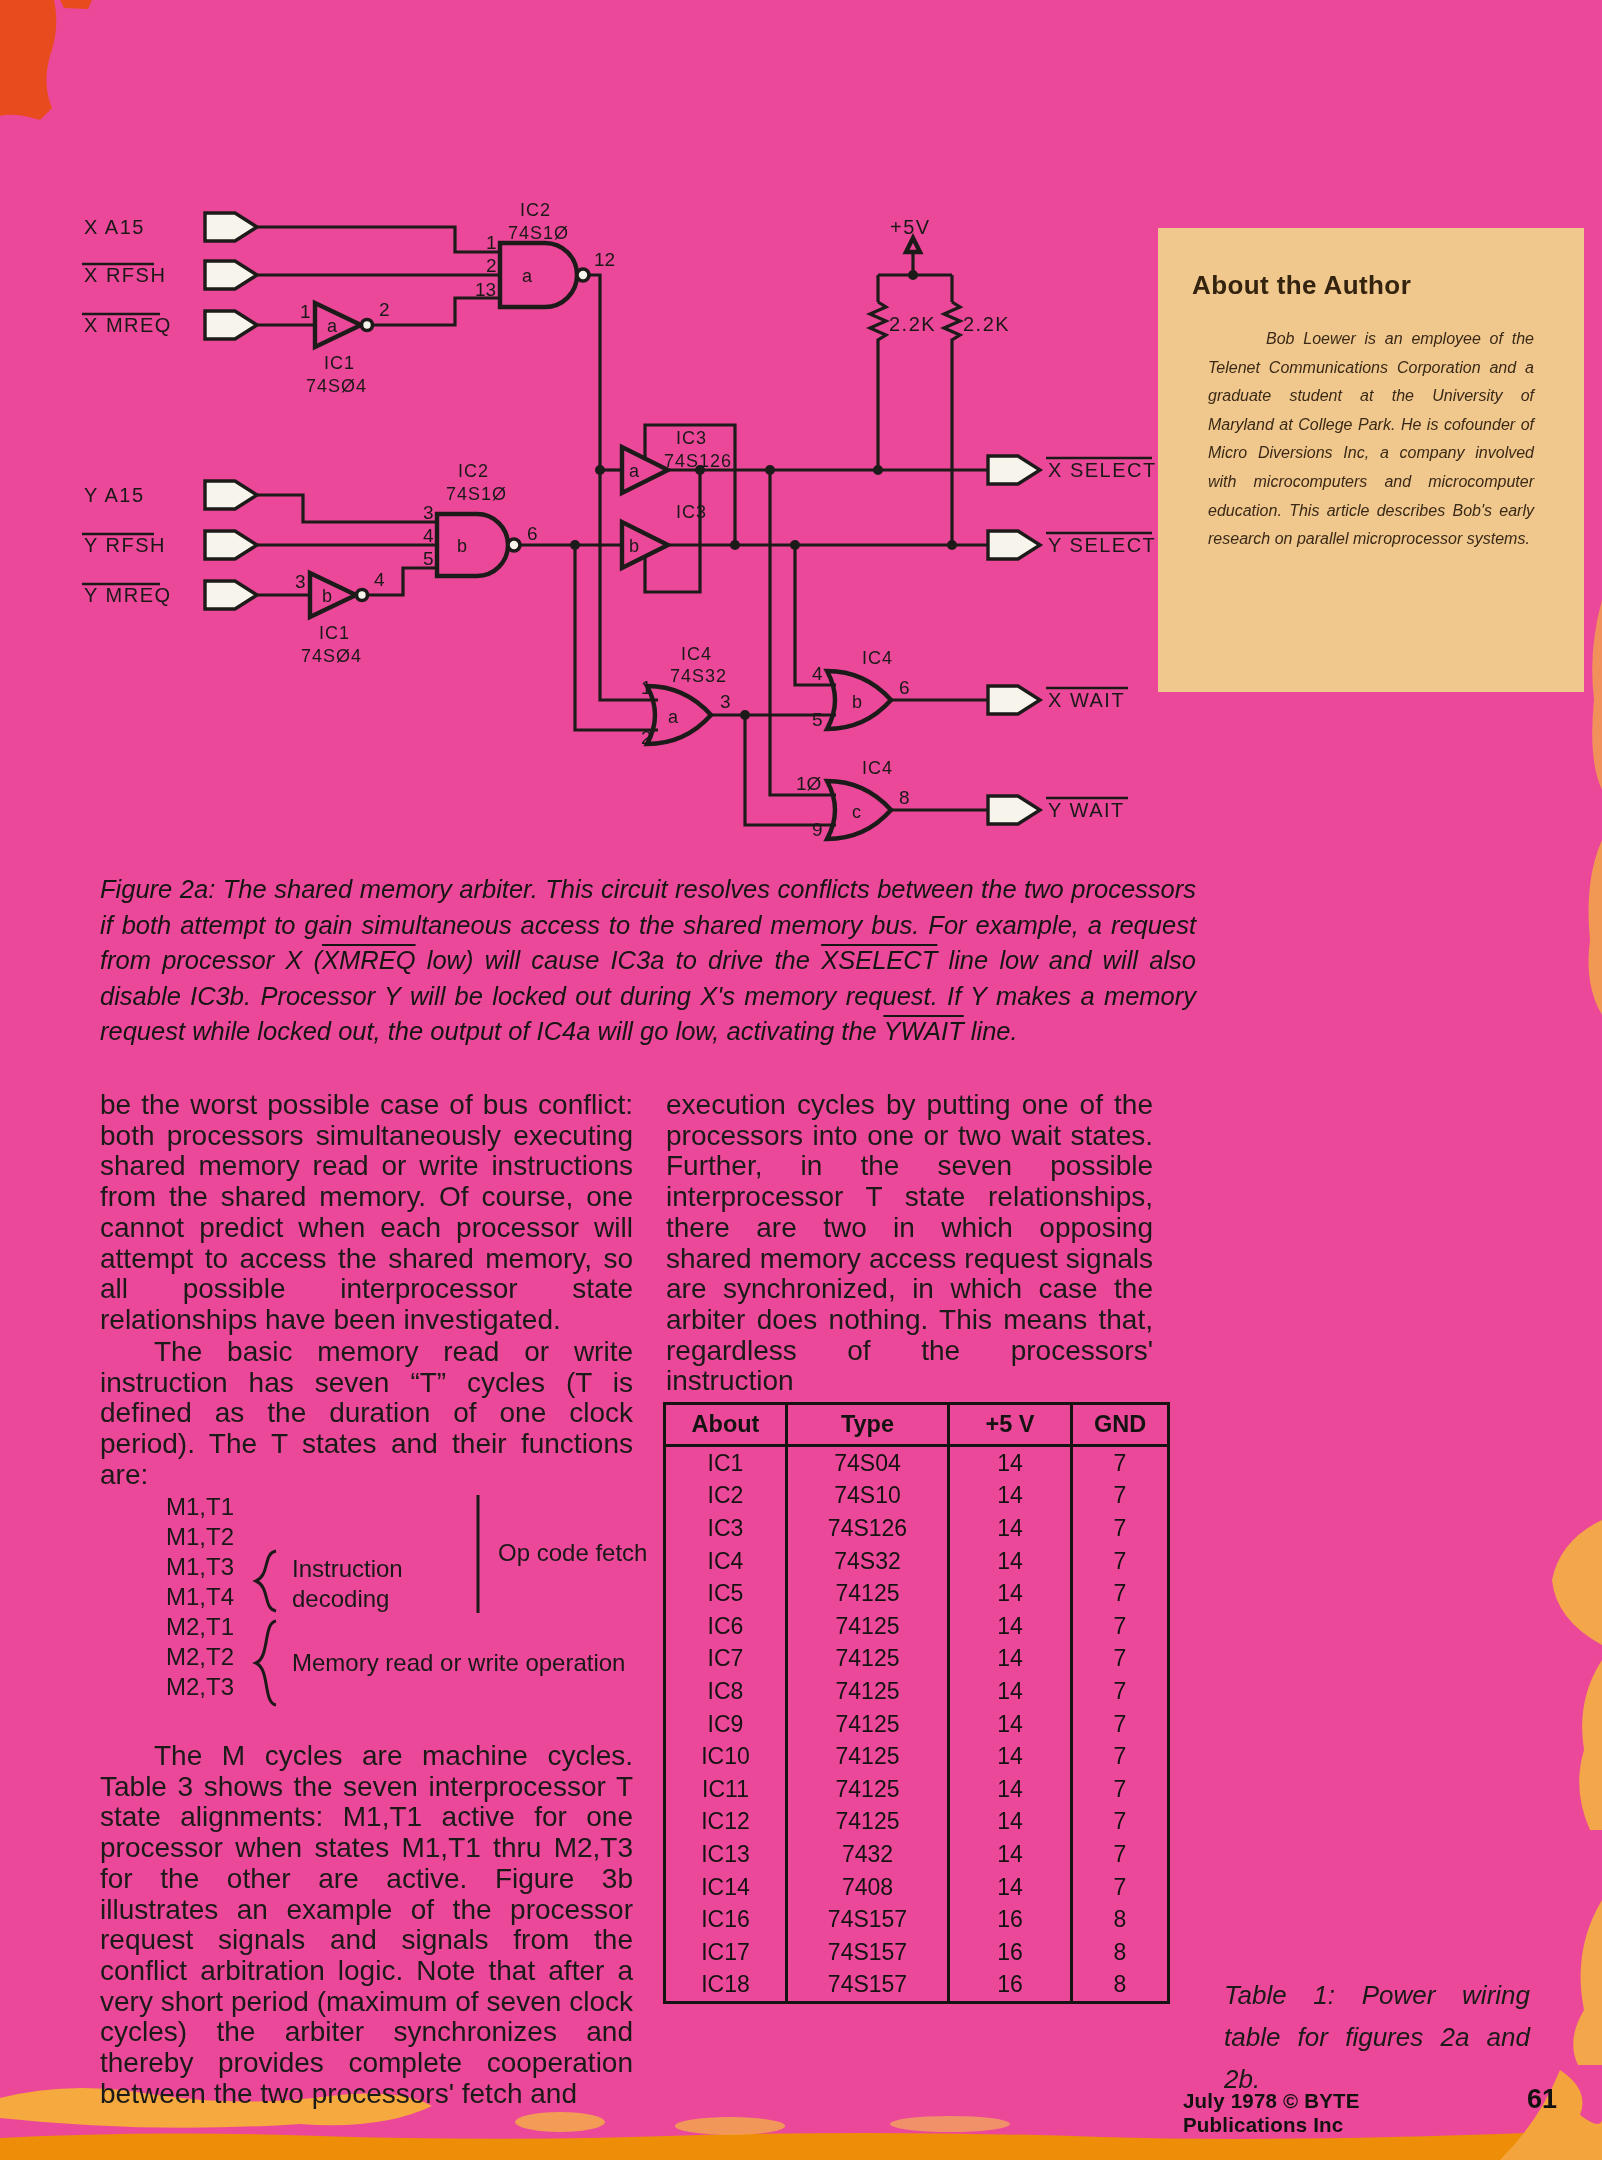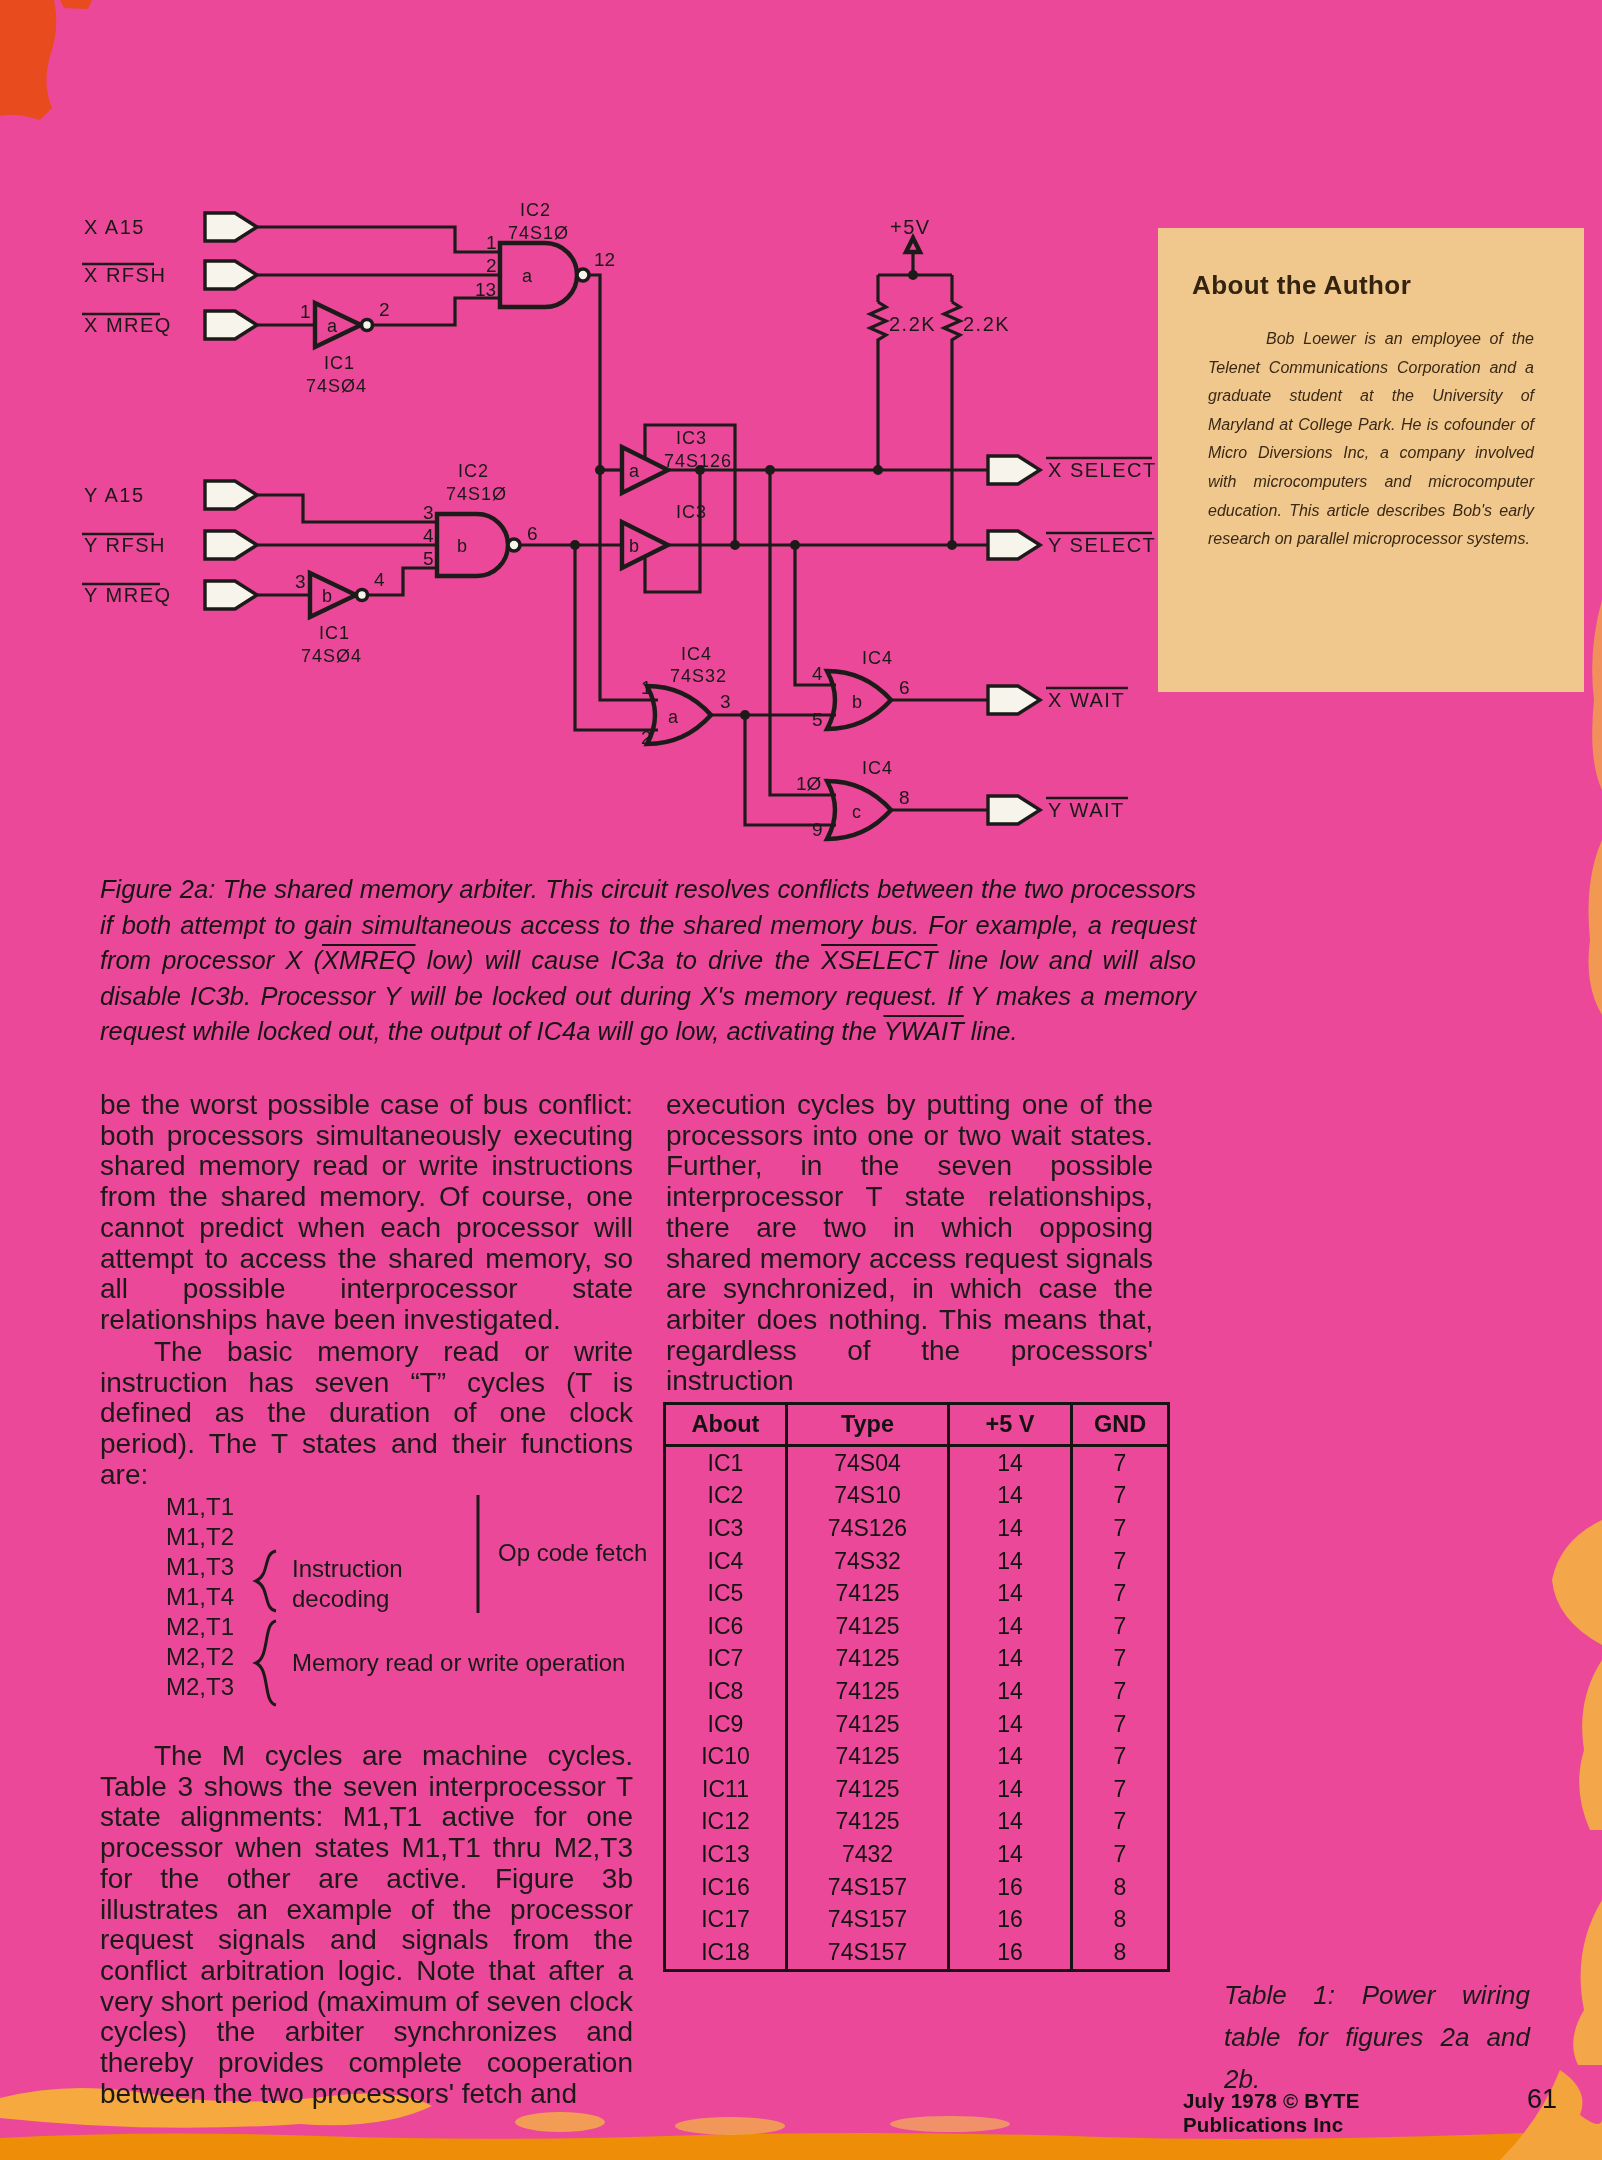--- a/index.html
+++ b/index.html
@@ -40,21 +40,21 @@
   .power th,.power td{border-left:3px solid #151412;text-align:center;padding:0;font-size:23px;color:#141312;}
   .power th{font-weight:bold;height:39px;font-size:23.5px;}
   .power td{height:32.6px;}
   .power th:first-child,.power td:first-child{border-left:none;}
   .power thead th{border-bottom:3.5px solid #151412;}
   .tabcap{position:absolute;left:1224px;top:1974px;width:306px;font-style:italic;
           font-size:26px;line-height:42px;text-align:justify;color:#1b1a18;margin:0;}
   .footer{position:absolute;left:1183px;top:2084px;width:374px;display:flex;
           align-items:baseline;justify-content:flex-end;}
   .credit{font-size:20.5px;font-weight:bold;letter-spacing:.2px;color:#131211;}
-  .pagenum{font-size:27px;font-weight:normal;color:#131211;margin-left:42px;}
+  .pagenum{font-size:27px;font-weight:bold;color:#131211;margin-left:42px;}
 </style>
 </head>
 <body>
 
 <div class="page">
 
   <svg class="deco" viewBox="0 0 1602 2160">
     <path d="M0,0 L54,0 Q60,28 50,56 Q42,84 52,108 L40,120 Q14,112 0,116 Z" fill="#e74b1e"></path>
     <path d="M60,0 L92,0 L88,9 L64,8 Z" fill="#e74b1e"></path>
     <path d="M1602,600 Q1588,650 1594,700 Q1588,760 1602,790 Z" fill="#f2a24a" opacity="0.8"></path>
@@ -346,20 +346,26 @@
           <td>14</td>
           <td>7</td>
         </tr>
         <tr>
           <td>IC13</td>
           <td>7432</td>
           <td>14</td>
           <td>7</td>
         </tr>
         <tr>
+          <td>IC14</td>
+          <td>7408</td>
+          <td>14</td>
+          <td>7</td>
+        </tr>
+        <tr>
           <td>IC16</td>
           <td>74S157</td>
           <td>16</td>
           <td>8</td>
         </tr>
         <tr>
           <td>IC17</td>
           <td>74S157</td>
           <td>16</td>
           <td>8</td>

